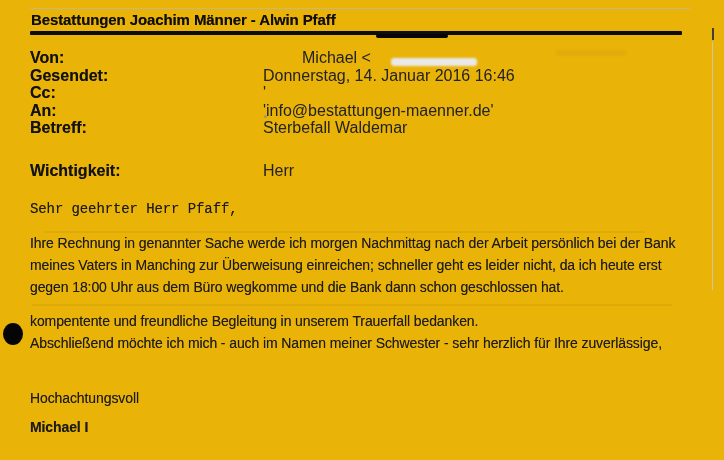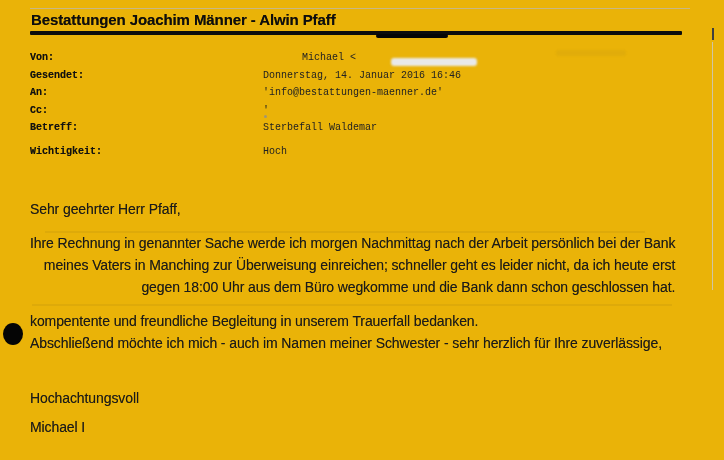--- a/index.html
+++ b/index.html
@@ -61,26 +61,25 @@
     width: 1px; height: 248px;
     background: #c9c9c9;
     opacity: 0.8;
   }
 
   
   .email-headers {
     position: absolute;
     left: 30px; top: 49px;
     width: 620px;
-    font-size: 10px;
+    font-size: 16px;
     line-height: 17.5px;
-    font-family: Liberation Mono, monospace;
   }
   .header-row { display: flex; }
-  .header-row.gap-above { margin-top: 6px; }
+  .header-row.gap-above { margin-top: 25px; }
   .header-label {
     width: 233px;
     flex: 0 0 233px;
     font-weight: bold;
     color: #111;
     text-shadow: 0 0 0.5px rgba(0,0,0,0.5);
     white-space: nowrap;
   }
   .header-value {
     color: #222;
@@ -110,26 +109,26 @@
   .email-body {
     position: absolute;
     left: 30px; top: 0;
     width: 680px;
     font-size: 14px;
     letter-spacing: -0.1px;
     line-height: 22px;
     color: #1b1b1b;
     text-shadow: 0 0 0.5px rgba(0,0,0,0.45);
   }
-  .greeting-line   { position: absolute; left: 0; top: 198px; white-space: nowrap; }
-  .paragraph-1     { position: absolute; left: 0; top: 232px; text-align: right; }
+  .greeting-line   { position: absolute; left: 0; top: 198px; white-space: nowrap; font-family: Liberation Mono, monospace; }
+  .paragraph-1     { position: absolute; left: 0; top: 232px; }
   .paragraph-2     { position: absolute; left: 0; top: 310px; }
   .body-line       { white-space: nowrap; }
   .closing-line    { position: absolute; left: 0; top: 387px; white-space: nowrap; }
-  .signature-line  { position: absolute; left: 0; top: 416px; white-space: nowrap; }
+  .signature-line  { position: absolute; left: 0; top: 416px; white-space: nowrap; font-weight: bold; }
 
   
   .punch-hole-mark {
     position: absolute;
     left: 3px; top: 323px;
     width: 20px; height: 22px;
     background: #050505;
     border-radius: 50%;
   }
   .scan-streak-1 {
@@ -170,34 +169,34 @@
   <div class="email-headers">
     <div class="header-row">
       <span class="header-label">Von:</span>
       <span class="header-value indented">Michael &lt;</span>
     </div>
     <div class="header-row">
       <span class="header-label">Gesendet:</span>
       <span class="header-value">Donnerstag, 14. Januar 2016 16:46</span>
     </div>
     <div class="header-row">
+      <span class="header-label">Cc:</span>
+      <span class="header-value">'</span>
+    </div>
+    <div class="header-row">
       <span class="header-label">An:</span>
       <span class="header-value">'info@bestattungen-maenner.de'</span>
     </div>
     <div class="header-row">
-      <span class="header-label">Cc:</span>
-      <span class="header-value">'</span>
-    </div>
-    <div class="header-row">
       <span class="header-label">Betreff:</span>
       <span class="header-value">Sterbefall Waldemar</span>
     </div>
     <div class="header-row gap-above">
       <span class="header-label">Wichtigkeit:</span>
-      <span class="header-value">Hoch</span>
+      <span class="header-value">Herr</span>
     </div>
   </div>
 
   <div class="redaction-smudge"></div>
   <div class="cc-dot-artifact"></div>
 
   <div class="email-body">
     <div class="greeting-line">Sehr geehrter Herr Pfaff,</div>
 
     <div class="paragraph-1">

